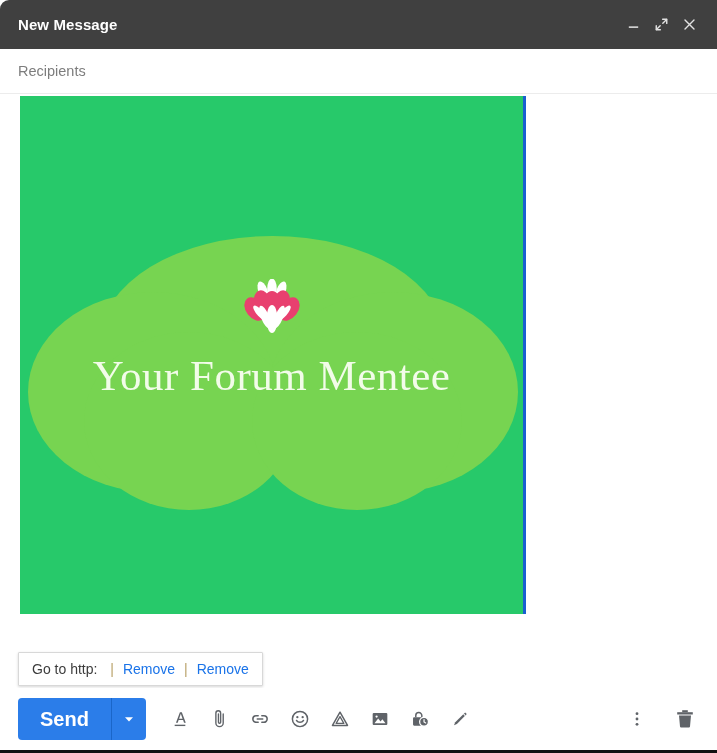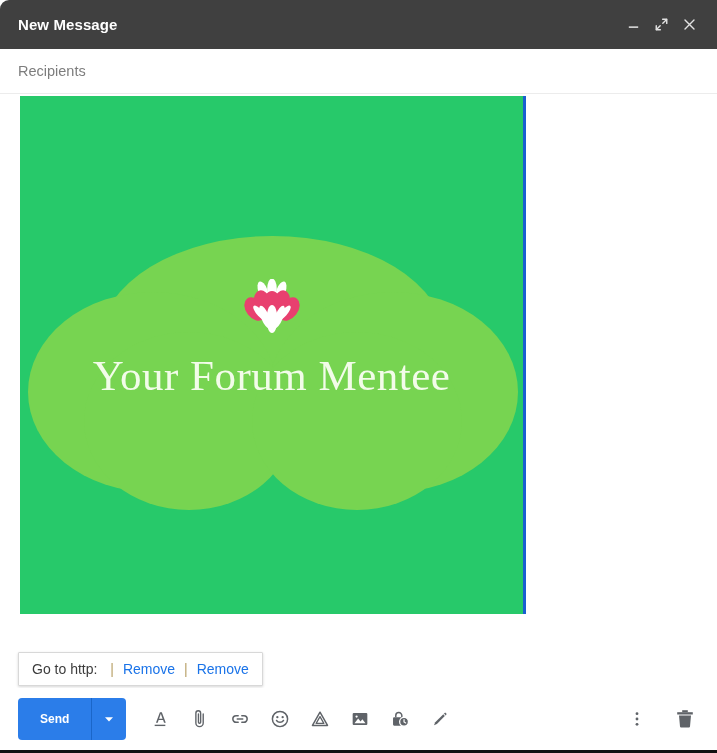--- a/index.html
+++ b/index.html
@@ -187,21 +187,21 @@
     border-radius: 4px;
     overflow: hidden;
     background: #2b7de9;
     cursor: pointer;
   }
   #send-button {
     display: flex;
     align-items: center;
     padding: 0 22px;
     color: #ffffff;
-    font-size: 12px;
+    font-size: 20px;
     font-weight: bold;
     cursor: pointer;
   }
   #send-dropdown {
     width: 34px;
     display: flex;
     align-items: center;
     justify-content: center;
     border-left: 1px solid #1a66c9;
     cursor: pointer;

